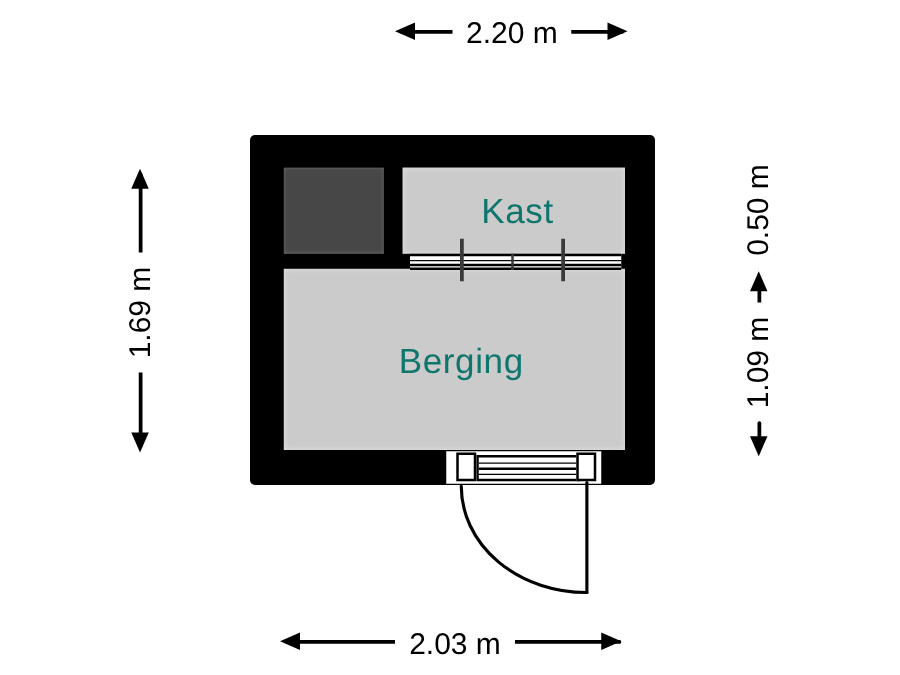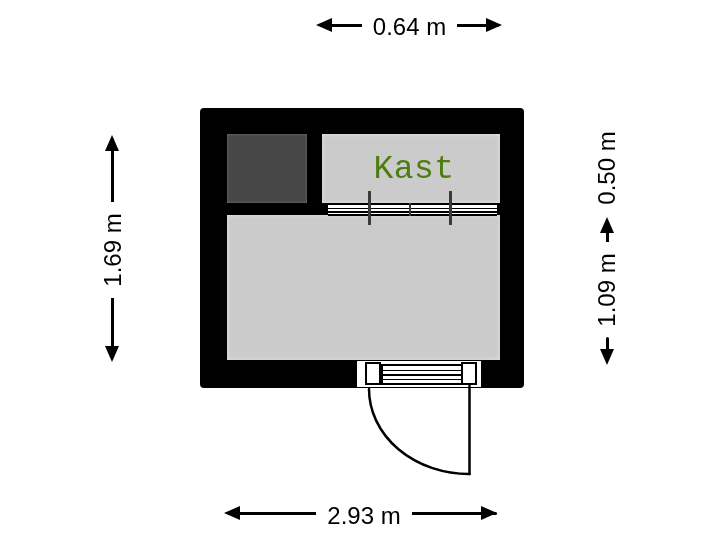--- a/index.html
+++ b/index.html
@@ -22,22 +22,22 @@
   }
   .room-kast{left:322px;top:134px;width:178px;height:69px;}
   .room-berging{left:227px;top:215px;width:273px;height:145px;}
   .fixture{
     position:absolute;left:227px;top:134px;width:80px;height:69px;
     background:var(--fixture-fill,#474747);
     box-shadow:inset 0 0 3px rgba(255,255,255,.25);
   }
   .room-label{
     position:absolute;transform:translate(-50%,-50%);
-    font-size:33px;line-height:27px;letter-spacing:.5px;color:#4d7c0f;
-    text-align:center;white-space:nowrap;font-family:Liberation Mono, monospace;
+    font-size:28px;line-height:27px;letter-spacing:.5px;color:#0f766e;
+    text-align:center;white-space:nowrap;
   }
   .kast-label{left:414px;top:169px;}
   .berging-label{left:369px;top:289px;}
 
   
   .sliding-door{
     position:absolute;left:328px;top:203px;width:169px;height:13px;
     background:#fff;border-top:2px solid #000;border-bottom:2px solid #000;
     box-sizing:border-box;
   }
@@ -85,20 +85,21 @@
   <div class="outer-wall"></div>
 
   <div class="fixture"></div>
 
   <div class="room room-kast"></div>
   <div class="room room-berging"></div>
 
   <div class="room-label kast-label">Kast</div>
 
   <div class="room-label berging-label">
+    <div>Berging</div>
   </div>
 
   <div class="sliding-door">
     <div class="sd-line sd-l1"></div>
     <div class="sd-line sd-l2"></div>
   </div>
   <div class="sd-tick sd-tick-left"></div>
   <div class="sd-tick sd-tick-mid"></div>
   <div class="sd-tick sd-tick-right"></div>
 
@@ -112,26 +113,26 @@
   <div class="door-post post-right"></div>
 
   <svg class="door-swing-svg" viewBox="0 0 720 540">
     <path d="M469.5 386 L469.5 474" stroke="#000" stroke-width="2.5" fill="none" stroke-linecap="round"></path>
     <path d="M369 389 A100 85 0 0 0 469.5 474" stroke="#000" stroke-width="2.5" fill="none" stroke-linecap="round"></path>
   </svg>
 
   <div class="dim-line" style="left:320px;top:23.5px;width:179px;height:3px;"></div>
   <div class="arrowhead ah-left" style="left:316px;top:18px;"></div>
   <div class="arrowhead ah-right" style="left:486px;top:18px;"></div>
-  <div class="dim-label" style="left:362px;top:10px;width:95px;height:33px;">0.64 m</div>
+  <div class="dim-label" style="left:362px;top:10px;width:95px;height:33px;">2.20 m</div>
 
   <div class="dim-line" style="left:228px;top:511.5px;width:269px;height:3px;"></div>
   <div class="arrowhead ah-left" style="left:224px;top:506px;"></div>
   <div class="arrowhead ah-right" style="left:481px;top:506px;"></div>
-  <div class="dim-label" style="left:316px;top:500px;width:96px;height:32px;">2.93 m</div>
+  <div class="dim-label" style="left:316px;top:500px;width:96px;height:32px;">2.03 m</div>
 
   <div class="dim-line" style="left:110.5px;top:138px;width:3px;height:220px;"></div>
   <div class="arrowhead ah-up" style="left:105px;top:135px;"></div>
   <div class="arrowhead ah-down" style="left:105px;top:346px;"></div>
   <div class="dim-label vertical" style="left:65px;top:234px;width:96px;height:32px;">1.69 m</div>
 
   <div class="dim-label vertical" style="left:559px;top:152px;width:96px;height:32px;">0.50 m</div>
   <div class="arrowhead ah-up" style="left:600px;top:217px;"></div>
   <div class="dim-line" style="left:605.5px;top:230px;width:3px;height:14px;"></div>
 

